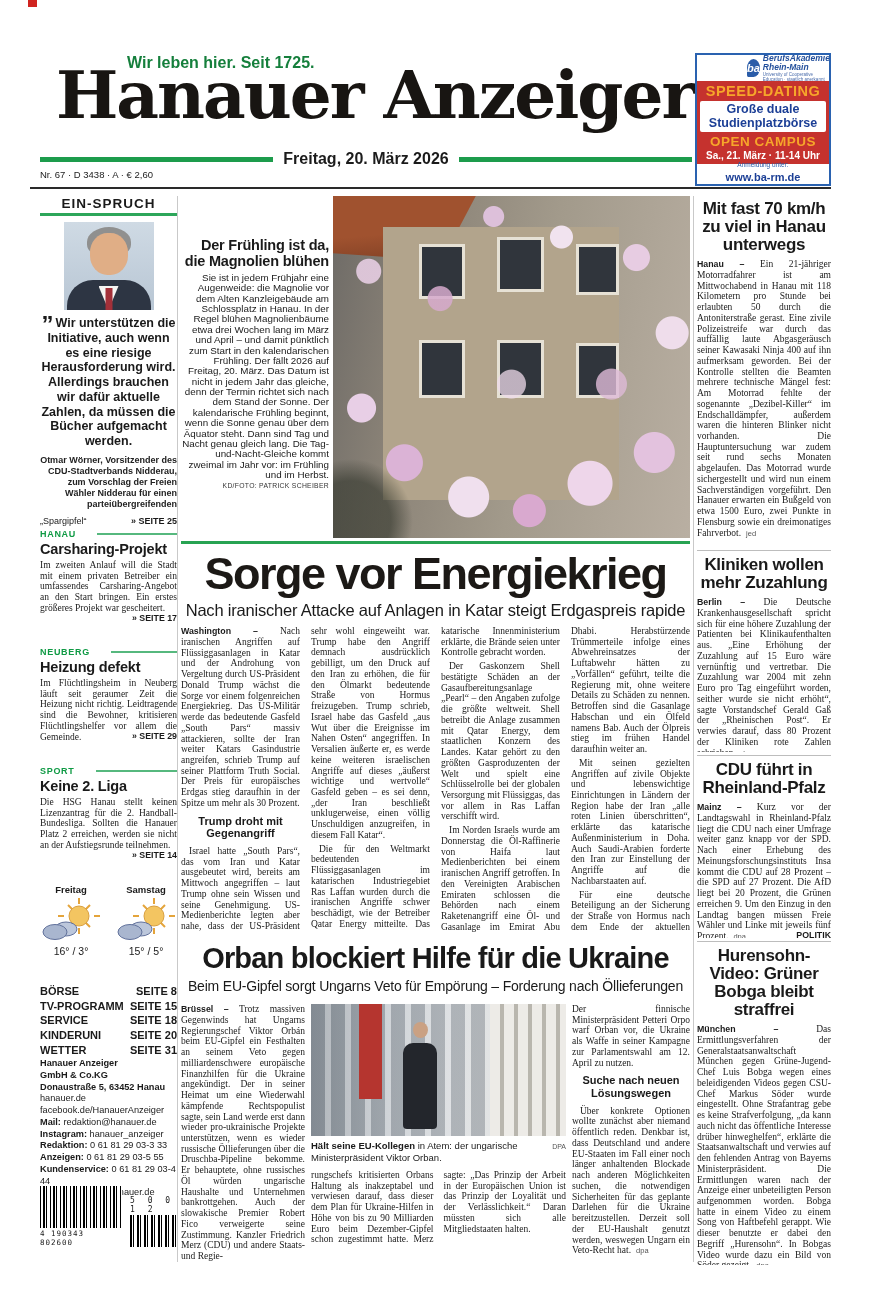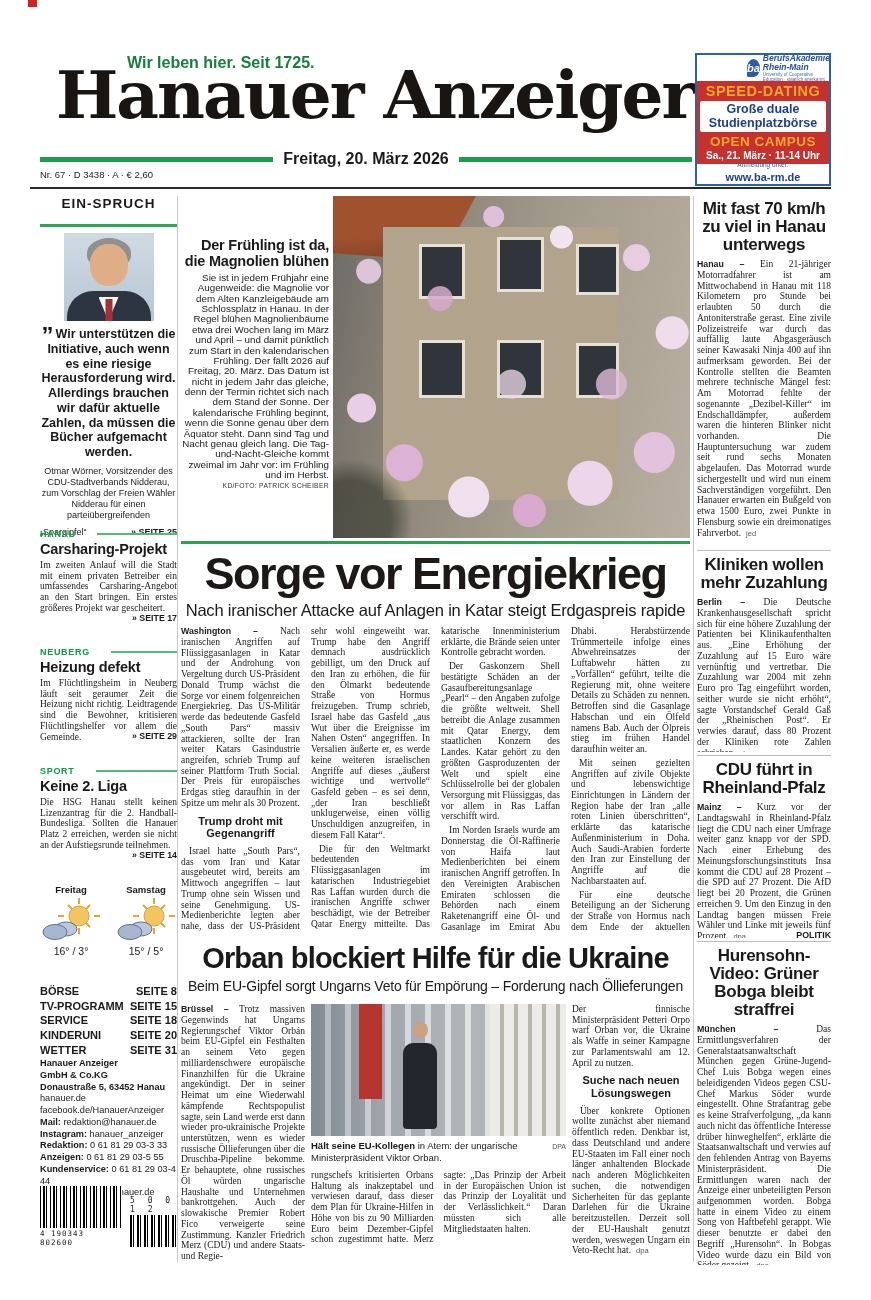--- a/index.html
+++ b/index.html
@@ -48,36 +48,36 @@
   .storyhead { font-weight:bold; font-size:14.5px; margin:2px 0 3px; letter-spacing:-.2px; }
   .labelrow { display:flex; align-items:center; gap:21px; }
   .labelrow .lab { color:#0f9a44; font-weight:bold; font-size:9px; letter-spacing:.7px; }
   .labelrow .line { flex:1; height:2px; background:#56b87e; }
   .hdiv { height:1px; background:#bdbdbd; }
   .crosshead { font-family:"Liberation Sans", sans-serif; font-weight:bold; text-align:center;
                font-size:11px; line-height:1.15; margin:6px 0; }
 
   
   .einspruch { left:40px; top:196px; width:137px; }
-  .ein-head { font-weight:bold; font-size:13.5px; text-align:center; letter-spacing:1px; padding-bottom:13px; }
+  .ein-head { font-weight:bold; font-size:13.5px; text-align:center; letter-spacing:1px; padding-bottom:2px; }
   .ein-line { height:3px; background:#2da65a; margin-bottom:6px; }
   .portrait { position:relative; width:90px; height:88px; margin:0 auto 6px; overflow:hidden;
               background:linear-gradient(180deg,#cfdae4 0%,#b8c6d4 100%); }
   .p-hair { position:absolute; top:5px; left:50%; transform:translateX(-50%); width:44px; height:30px;
             border-radius:50% 50% 42% 42%; background:#90908f; }
   .p-face { position:absolute; top:11px; left:50%; transform:translateX(-50%); width:38px; height:42px;
             border-radius:46%; background:#e0ae86; }
   .p-suit { position:absolute; bottom:0; left:50%; transform:translateX(-50%); width:84px; height:30px;
             border-radius:26px 26px 0 0; background:#2d3543; }
   .p-shirt { position:absolute; bottom:0; left:50%; transform:translateX(-50%); width:20px; height:24px;
              background:#f4f4f2; clip-path:polygon(0 0,100% 0,50% 100%); }
   .p-tie { position:absolute; bottom:0; left:50%; transform:translateX(-50%); width:7px; height:22px; background:#a33039; }
   .quote { font-weight:bold; font-size:12.5px; line-height:1.18; text-align:center; }
   .qmark { font-size:24px; line-height:0; vertical-align:-6px; margin-right:2px; }
-  .attrib { margin-top:6px; font-size:9px; line-height:1.22; text-align:center; color:#222; }
+  .attrib { margin-top:6px; font-size:9px; line-height:1.22; text-align:right; color:#222;font-weight:bold; }
   .attrib-row { display:flex; justify-content:space-between; font-size:9px; margin-top:6px; }
   .attrib-row .pr { font-weight:bold; }
 
   .railstory { left:40px; width:137px; }
   .railstory .serifbody { margin-top:2px; }
 
   
   .weather { left:40px; top:884px; width:137px; display:flex; justify-content:space-between; }
   .wday { width:62px; text-align:center; }
   .wname { font-weight:bold; font-size:9.5px; margin-bottom:2px; }

